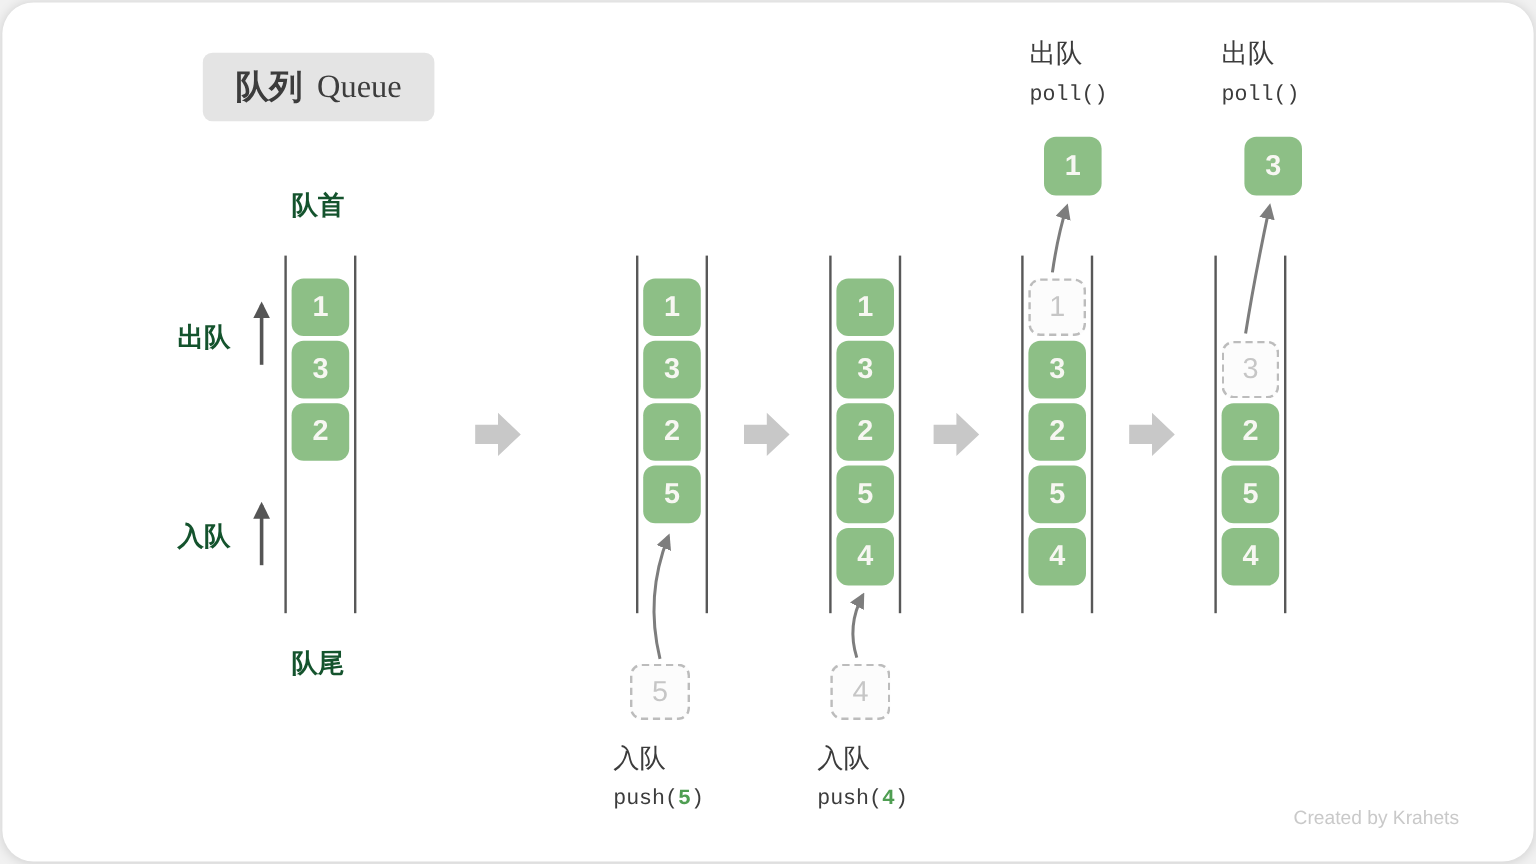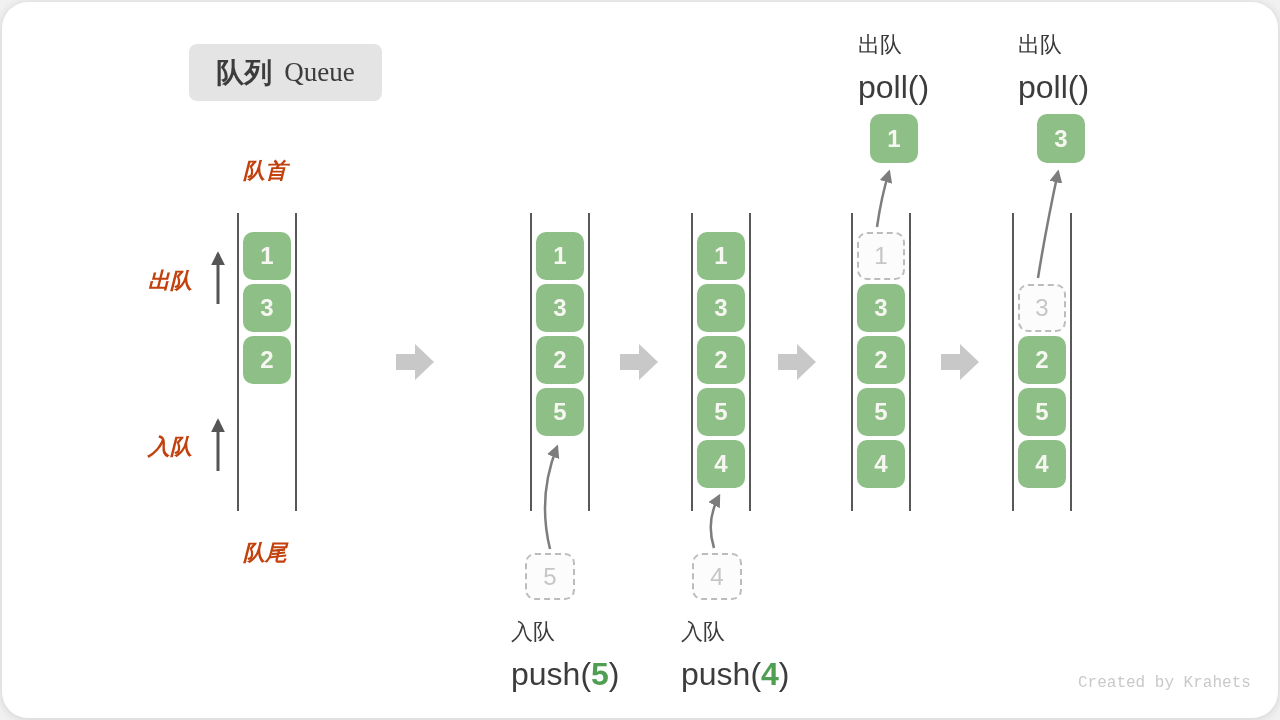--- a/index.html
+++ b/index.html
@@ -2,51 +2,51 @@
 <html><head>
 <meta charset="utf-8">
 <style>
   html,body{margin:0;padding:0;background:#f1f1f1;}
   .stage{position:relative;width:1280px;height:720px;font-family:"Liberation Sans","DejaVu Sans",sans-serif;}
   .card{position:absolute;left:2px;top:2px;width:1276px;height:716px;background:#ffffff;
         border-radius:26px;box-shadow:0 1px 10px rgba(0,0,0,0.14);}
 
   
   .badge{position:absolute;left:169px;top:44px;width:193px;height:57px;background:#e4e4e4;
-         border-radius:8px;display:flex;align-items:center;justify-content:center;gap:12px;color:#3c3c3c;margin-left:20px;}
+         border-radius:8px;display:flex;align-items:center;justify-content:center;gap:12px;color:#3c3c3c;}
   .badge-zh{font-size:28px;font-weight:bold;}
   .badge-en{font-size:27px;font-family:Liberation Serif, serif;}
 
   
-  .side-label{position:absolute;font-size:22px;font-weight:bold;color:#c2410c;white-space:nowrap;font-style:italic;}
+  .side-label{position:absolute;font-size:22px;font-weight:bold;color:#14532d;white-space:nowrap;}
 
   
   .col{position:absolute;top:213px;height:298px;width:60px;
        border-left:2px solid #585858;border-right:2px solid #585858;box-sizing:border-box;}
   .slot{width:48px;height:48px;margin:4px auto 0;border-radius:10px;display:flex;align-items:center;
         justify-content:center;font-size:24px;box-sizing:border-box;}
   .slot:first-child{margin-top:19px;}
   .filled{background:#8dbf86;color:#f7f7f2;font-weight:bold;}
   .dashed{border:2.5px dashed #bcbcbc;background:#fcfcfc;color:#c6c6c6;}
   .empty{visibility:hidden;}
 
   
   .float-box{position:absolute;width:50px;height:47px;border-radius:10px;display:flex;align-items:center;
              justify-content:center;font-size:24px;box-sizing:border-box;}
   .float-dashed{border:2.5px dashed #bcbcbc;background:#fcfcfc;color:#c6c6c6;}
   .float-filled{background:#8dbf86;color:#f7f7f2;font-weight:bold;}
 
   
   .anno{position:absolute;display:flex;flex-direction:column;gap:9px;color:#3c3c3c;}
   .anno-label{font-size:22px;}
-  .anno-code{font-size:32px;font-family:Liberation Sans, sans-serif;white-space:pre;}
+  .anno-code{font-size:18px;font-family:Liberation Mono, monospace;white-space:pre;}
   .code-arg{color:#4f9e52;font-weight:bold;}
 
   .watermark{position:absolute;left:1078px;top:674px;font-size:16px;color:#c9c9c9;
-             font-family:Liberation Mono, monospace;}
+             font-family:Liberation Sans, sans-serif;}
 
   svg.overlay{position:absolute;left:0;top:0;pointer-events:none;}
 </style>
 </head>
 <body>
 
 <div class="stage">
   <div class="card"></div>
 
   <div class="badge">

